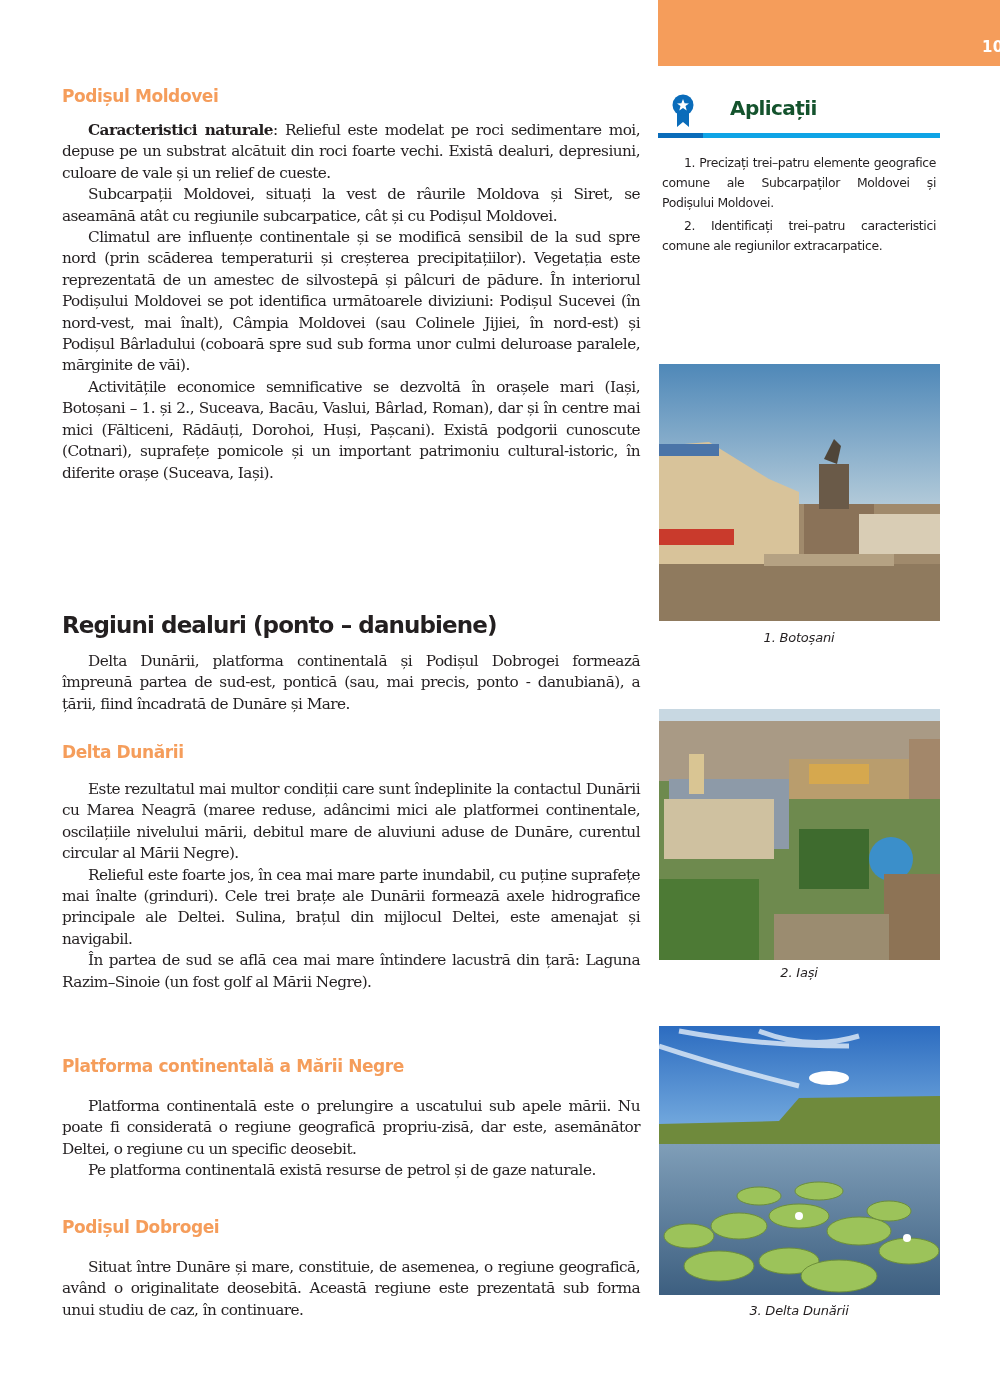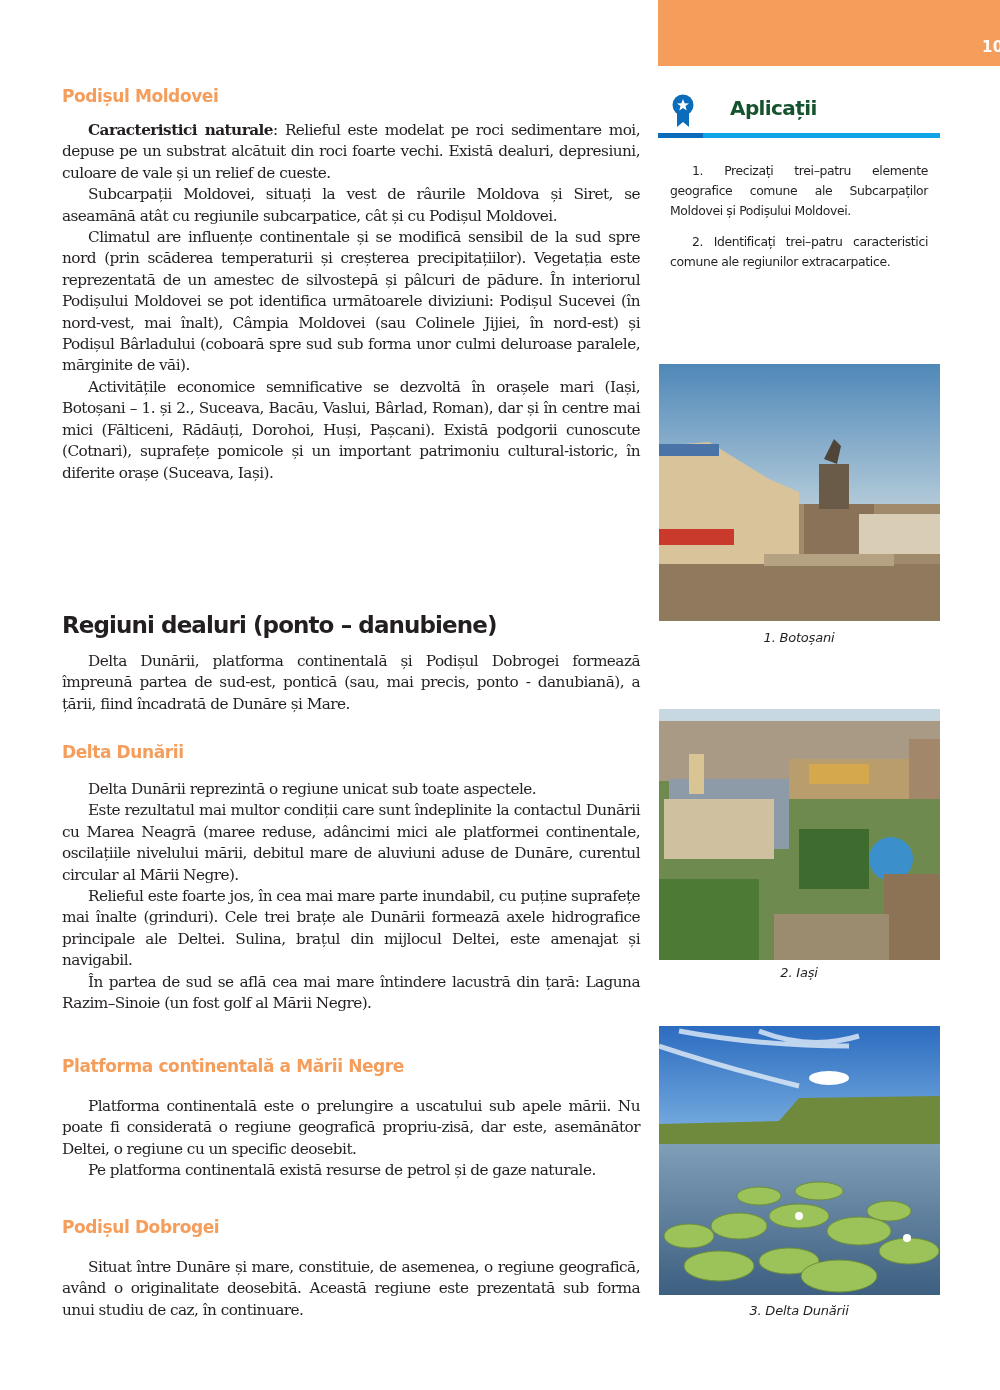--- a/index.html
+++ b/index.html
@@ -49,21 +49,21 @@
     font-family: "DejaVu Sans", sans-serif; font-weight: bold; font-size: 20px;
     color: #14532d; letter-spacing: -0.6px;
   }
   .aplicatii-rule { position: absolute; left: 0; top: 45px; width: 282px; height: 5px; background: #0fa4e6; }
   .aplicatii-rule-dark { position: absolute; left: 0; top: 45px; width: 45px; height: 5px; background: #0a6cba; }
   .aplicatii-list {
     position: absolute; left: 0; top: 149px; width: 282px;
     font-family: "DejaVu Sans", sans-serif; font-size: 12.4px; line-height: 19.8px;
     letter-spacing: -0.35px; color: #231f20; text-align: justify;
   }
-  .aplicatii-list p { margin: 12px; text-indent: 22px; }
+  .aplicatii-list p { margin: 4px; text-indent: 22px; }
 
   .photo { position: absolute; left: 1px; width: 281px; overflow: hidden; }
   .photo svg { display: block; width: 100%; height: 100%; }
   .caption {
     position: absolute; left: 0; width: 282px; text-align: center;
     font-family: "DejaVu Sans", sans-serif; font-style: italic; font-size: 13px;
     color: #231f20; letter-spacing: -0.2px;
   }
 </style>
 </head>
@@ -83,21 +83,20 @@
       <p><span>Activitățile economice semnificative se dezvoltă în orașele mari (Iași, Botoșani – 1. și 2., Suceava, Bacău, Vaslui, Bârlad, Roman), dar și în centre mai mici (Fălticeni, Rădăuți, Dorohoi, Huși, Pașcani). Există podgorii cunoscute (Cotnari), suprafețe pomicole și un important patrimoniu cultural-istoric, în diferite orașe (Suceava, Iași).</span></p>
     </div>
 
   <div class="big-heading" style="top:612px">Regiuni dealuri (ponto – danubiene)</div>
   <div class="para-block" style="top:651px">
       <p><span>Delta Dunării, platforma continentală și Podișul Dobrogei formează împreună partea de sud-est, pontică (sau, mai precis, ponto - danubiană), a țării, fiind încadrată de Dunăre și Mare.</span></p>
     </div>
 
   <div class="sec-heading" style="top:742px">Delta Dunării</div>
   <div class="para-block" style="top:779px">
-      <p><span>Delta Dunării reprezintă o regiune unicat sub toate aspectele.</span></p>
       <p><span>Este rezultatul mai multor condiții care sunt îndeplinite la contactul Dunării cu Marea Neagră (maree reduse, adâncimi mici ale platformei continentale, oscilațiile nivelului mării, debitul mare de aluviuni aduse de Dunăre, curentul circular al Mării Negre).</span></p>
       <p><span>Relieful este foarte jos, în cea mai mare parte inundabil, cu puține suprafețe mai înalte (grinduri). Cele trei brațe ale Dunării formează axele hidrografice principale ale Deltei. Sulina, brațul din mijlocul Deltei, este amenajat și navigabil.</span></p>
       <p><span>În partea de sud se află cea mai mare întindere lacustră din țară: Laguna Razim–Sinoie (un fost golf al Mării Negre).</span></p>
     </div>
 
   <div class="sec-heading" style="top:1056px">Platforma continentală a Mării Negre</div>
   <div class="para-block" style="top:1096px">
       <p><span>Platforma continentală este o prelungire a uscatului sub apele mării. Nu poate fi considerată o regiune geografică propriu-zisă, dar este, asemănător Deltei, o regiune cu un specific deosebit.</span></p>
       <p><span>Pe platforma continentală există resurse de petrol și de gaze naturale.</span></p>
     </div>

